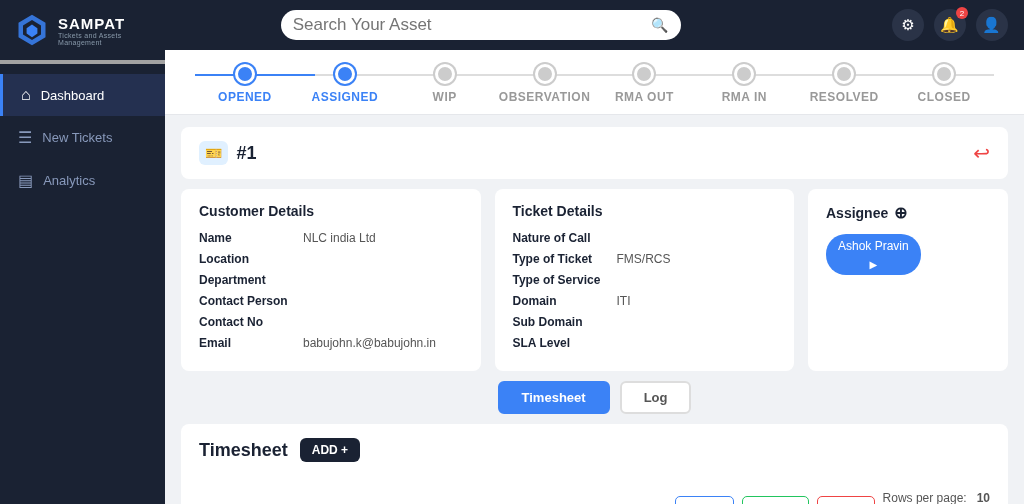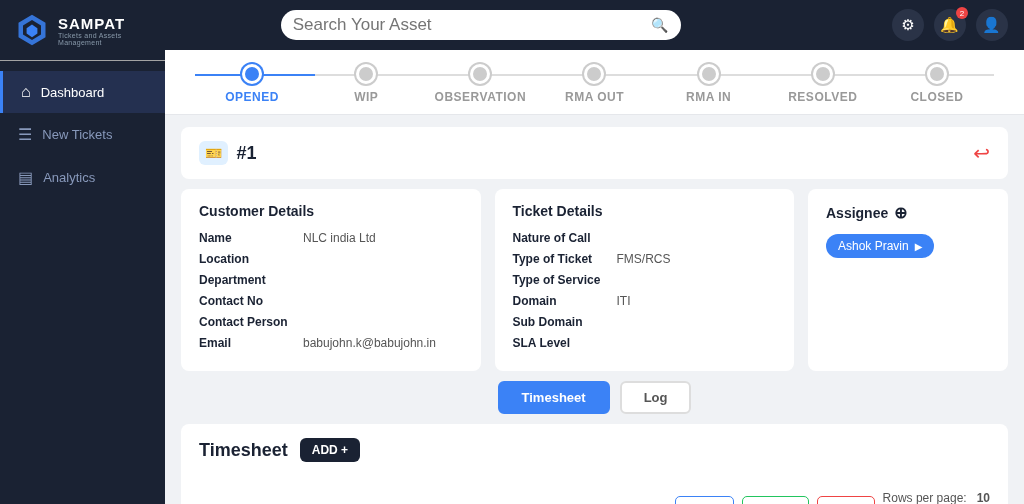--- a/index.html
+++ b/index.html
@@ -13,21 +13,21 @@
       flex-direction: column;
       padding: 0;
       flex-shrink: 0;
       height: 504px;
     }
     .sidebar-logo {
       display: flex;
       align-items: center;
       padding: 12px 14px;
       background: #1a2233;
-      border-bottom: 1px solid #a3a3a3;
+      border-bottom: 4px solid #a3a3a3;
       gap: 8px;
     }
     .logo-icon {
       width: 36px;
       height: 36px;
       flex-shrink: 0;
     }
     .logo-text-block { display: flex; flex-direction: column; }
     .logo-title { color: #fff; font-size: 15px; font-weight: 700; letter-spacing: 1px; }
     .logo-subtitle { color: #8899aa; font-size: 7px; letter-spacing: 0.3px; }
@@ -121,20 +121,21 @@
 
     
     .assignee-card {
       background: #fff; border-radius: 8px; padding: 14px 18px; width: 200px; flex-shrink: 0;
     }
     .assignee-card h3 { font-size: 14px; font-weight: 700; color: #1a2233; margin-bottom: 12px; display: flex; align-items: center; gap: 6px; }
     .assignee-chip {
       background: #3b82f6; color: #fff; border-radius: 20px;
       padding: 5px 12px; font-size: 12px; display: inline-flex; align-items: center; gap: 6px;
       cursor: pointer;
+      flex-direction: column;
     }
     .assignee-chip-arrow { font-size: 10px; }
 
     
     .tabs-row { display: flex; justify-content: center; gap: 10px; margin-bottom: 10px; }
     .tab-btn {
       padding: 7px 22px; border-radius: 6px; font-size: 13px; font-weight: 600;
       cursor: pointer; border: 2px solid #ddd; background: #fff; color: #555;
     }
     .tab-btn.active { background: #3b82f6; color: #fff; border-color: #3b82f6; }
@@ -230,20 +231,24 @@
 
     <div class="stepper-container">
       <div class="stepper">
         <div class="stepper-line"></div>
         <div class="stepper-line-fill"></div>
         <div class="step">
           <div class="step-dot completed"></div>
           <span class="step-label">OPENED</span>
         </div>
         <div class="step">
+          <div class="step-dot active"></div>
+          <span class="step-label">ASSIGNED</span>
+        </div>
+        <div class="step">
           <div class="step-dot"></div>
           <span class="step-label inactive">WIP</span>
         </div>
         <div class="step">
           <div class="step-dot"></div>
           <span class="step-label inactive">OBSERVATION</span>
         </div>
         <div class="step">
           <div class="step-dot"></div>
           <span class="step-label inactive">RMA OUT</span>
@@ -283,25 +288,25 @@
           </div>
           <div class="detail-field">
             <span class="detail-label">Location</span>
             <span class="detail-value"></span>
           </div>
           <div class="detail-field">
             <span class="detail-label">Department</span>
             <span class="detail-value"></span>
           </div>
           <div class="detail-field">
+            <span class="detail-label">Contact Person</span>
+            <span class="detail-value"></span>
+          </div>
+          <div class="detail-field">
             <span class="detail-label">Contact No</span>
-            <span class="detail-value"></span>
-          </div>
-          <div class="detail-field">
-            <span class="detail-label">Contact Person</span>
             <span class="detail-value"></span>
           </div>
           <div class="detail-field">
             <span class="detail-label">Email</span>
             <span class="detail-value">babujohn.k@babujohn.in</span>
           </div>
         </div>
 
         <div class="details-card">
           <h3>Ticket Details</h3>

